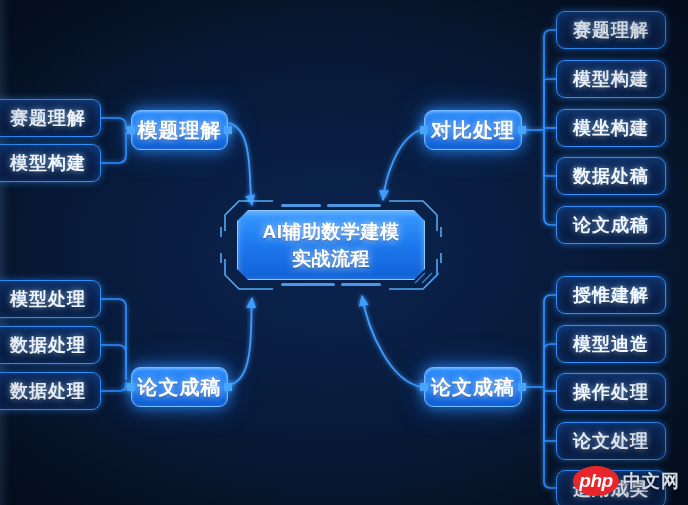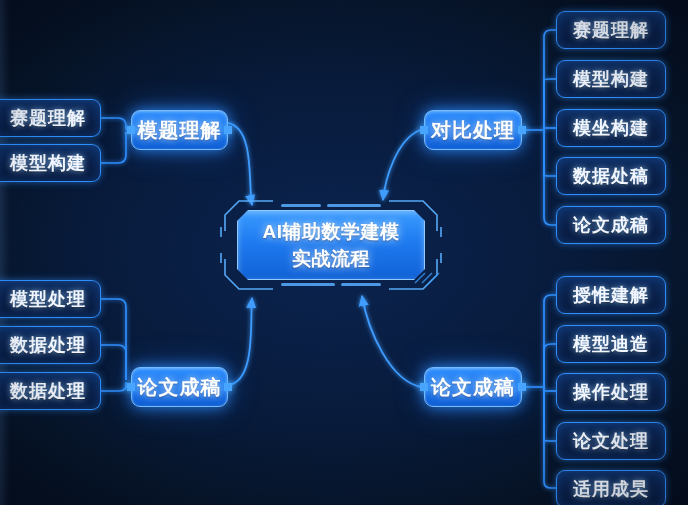--- a/index.html
+++ b/index.html
@@ -317,14 +317,18 @@
       </g>
     </svg>
     <div id="center-core">
       <div class="cline">AI辅助数学建模</div>
       <div class="cline">实战流程</div>
     </div>
   </div>
 
   <div id="vignette"></div>
 
+  <div id="watermark">
+    <div id="wm-badge">php</div>
+    <div id="wm-text">中文网</div>
+  </div>
 
 </div>
 
 </body></html>

